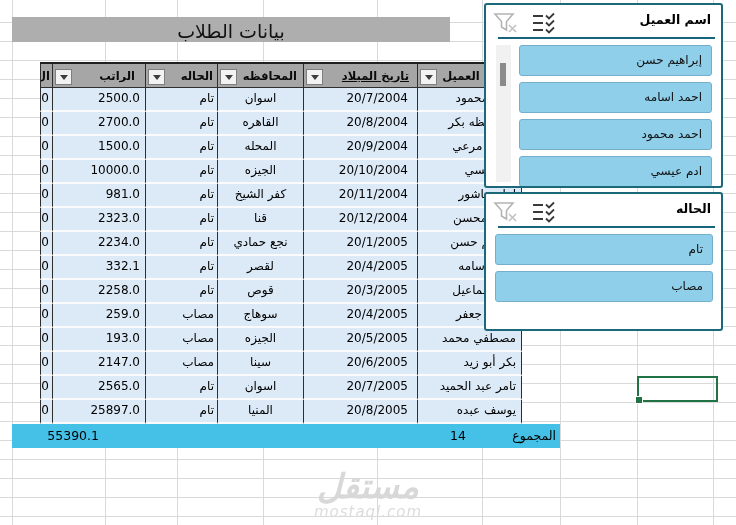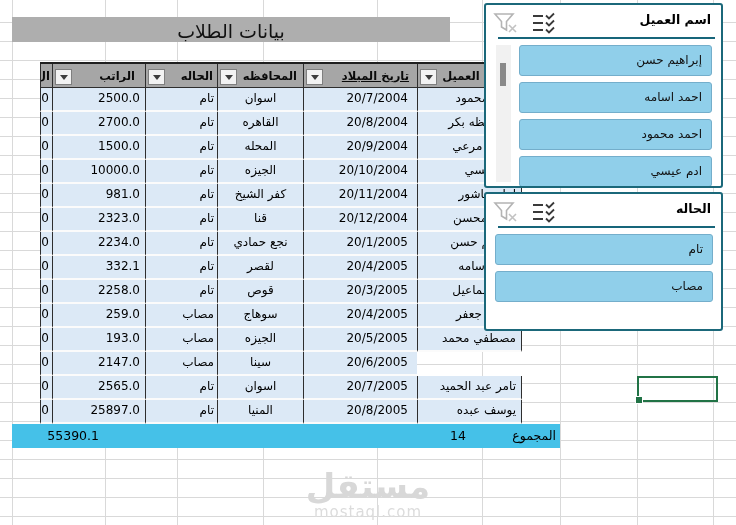--- a/index.html
+++ b/index.html
@@ -121,21 +121,21 @@
   }
   .sb-track{
     position:absolute;left:10px;top:40px;bottom:4px;width:15px;
     background:#F1F1F1;
   }
   .sb-thumb{
     position:absolute;left:4px;top:18px;width:6px;height:23px;background:#8a8a8a;
   }
 
   
-  .watermark{position:absolute;left:0;top:468px;width:736px;text-align:center;z-index:1;color:#D8D8D8;}
+  .watermark{position:absolute;left:0;top:468px;width:736px;text-align:center;z-index:1;color:#D8D8D8;font-style:italic;}
   .watermark .wm-ar{font-size:34px;font-weight:bold;direction:rtl;line-height:36px;}
   .watermark .wm-en{font-size:15px;letter-spacing:1px;line-height:16px;color:#DCDCDC;}
 </style>
 </head>
 <body>
 
 <div class="grid-h"></div>
 <div class="vgrid" style="left:12px"></div>
 <div class="vgrid" style="left:105px"></div>
 <div class="vgrid" style="left:177px"></div>
@@ -290,20 +290,21 @@
     <div class="dcell c-dat">20/5/2005</div>
     <div class="dcell c-nam">مصطفي محمد</div>
   </div>
 
   <div class="drow">
     <div class="dcell c-clip">0</div>
     <div class="dcell c-sal">2147.0</div>
     <div class="dcell c-sta">مصاب</div>
     <div class="dcell c-gov">سينا</div>
     <div class="dcell c-dat">20/6/2005</div>
+    <div class="dcell c-nam">بكر أبو زيد</div>
   </div>
 
   <div class="drow">
     <div class="dcell c-clip">0</div>
     <div class="dcell c-sal">2565.0</div>
     <div class="dcell c-sta">تام</div>
     <div class="dcell c-gov">اسوان</div>
     <div class="dcell c-dat">20/7/2005</div>
     <div class="dcell c-nam">تامر عبد الحميد</div>
   </div>

